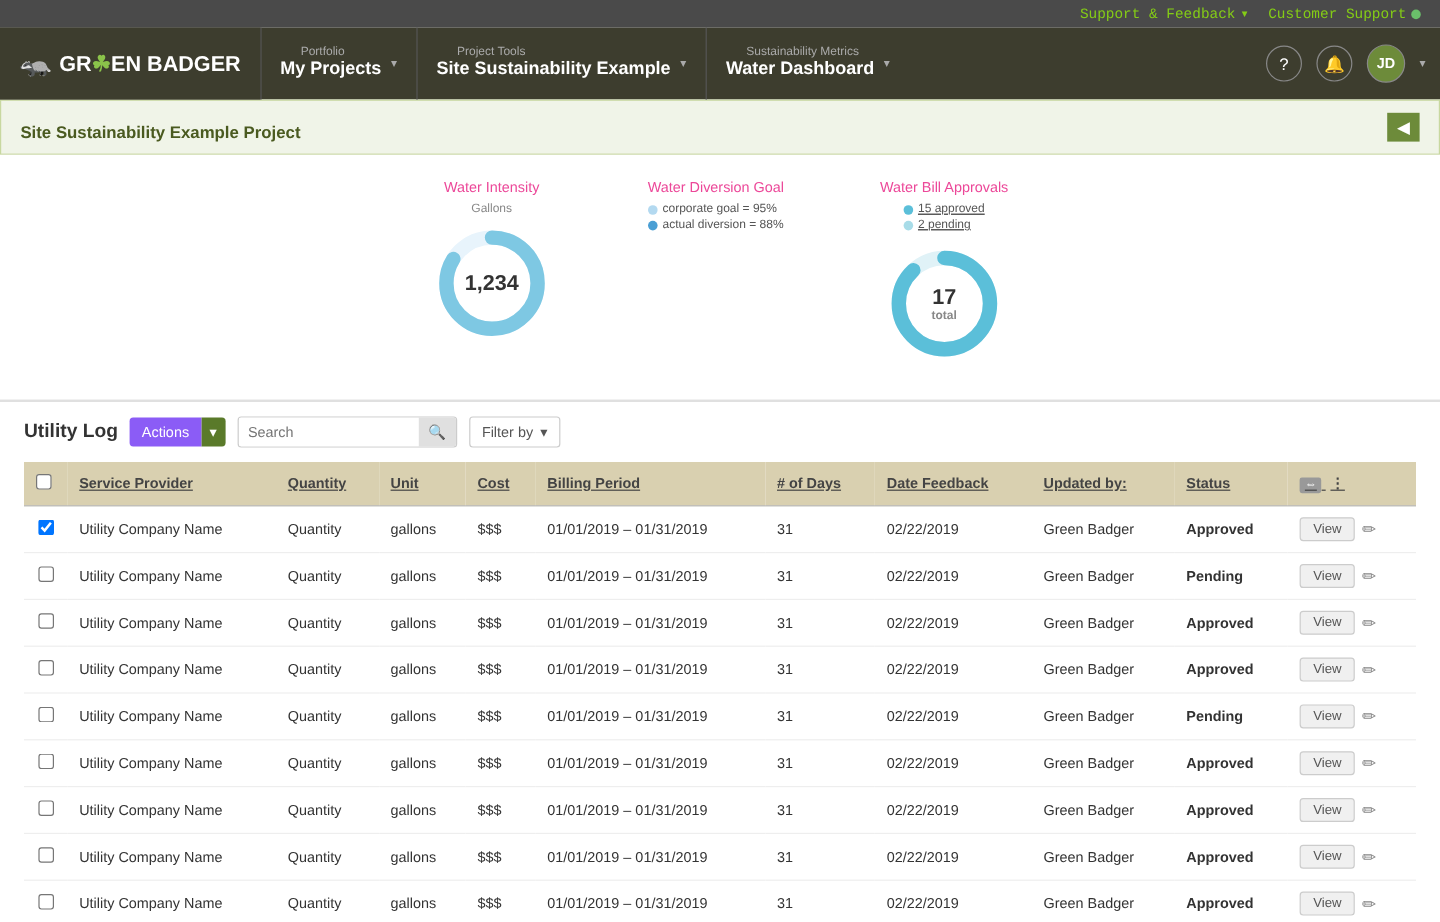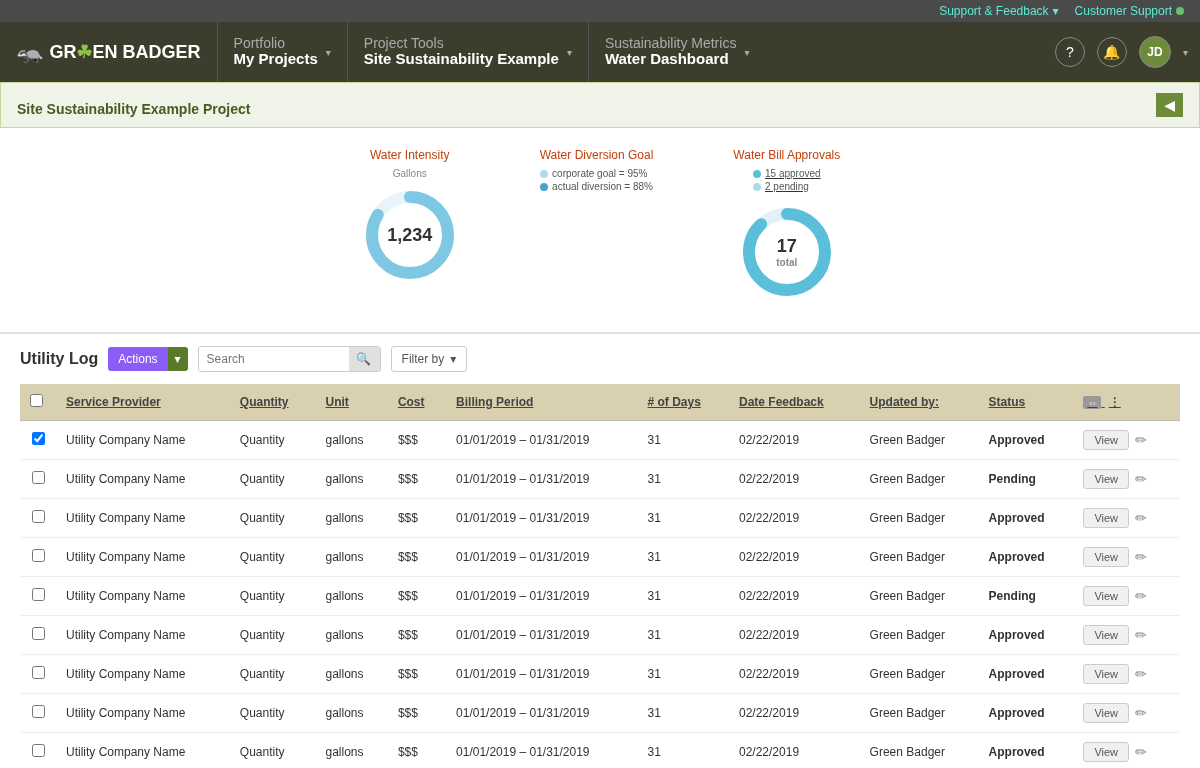--- a/index.html
+++ b/index.html
@@ -1,26 +1,27 @@
 <!DOCTYPE html>
 <html><head>
   <meta charset="utf-8">
   <style>
     * { box-sizing: border-box; margin: 0; padding: 0; }
     body { font-family: Arial, sans-serif; font-size: 13px; background: #f5f5f5; color: #333; }
 
     
     .top-bar {
       background: #4a4a4a;
-      color: #5eead4;
+      color: #84cc16;
       font-size: 12px;
       padding: 4px 16px;
       display: flex;
       justify-content: flex-end;
       gap: 16px;
+      font-family: Liberation Mono, monospace;
     }
     .top-bar .support { display: flex; align-items: center; gap: 4px; }
     .top-bar .customer { display: flex; align-items: center; gap: 4px; }
     .top-bar-dot { width: 8px; height: 8px; background: #6abf6a; border-radius: 50%; display: inline-block; }
 
     
     .nav-bar {
       background: #3d3d2e;
       display: flex;
       align-items: stretch;
@@ -49,23 +50,24 @@
       display: flex;
       align-items: center;
       padding: 0 16px;
       border-left: 1px solid #555;
       cursor: pointer;
       color: white;
       gap: 8px;
       position: relative;
     }
     .nav-section .label-small {
-      font-size: 14px;
+      font-size: 10px;
       color: #aaa;
       line-height: 1;
+      margin-left: 17px;
     }
     .nav-section .label-big {
       font-size: 15px;
       font-weight: bold;
       line-height: 1.2;
     }
     .nav-section .chevron { color: #aaa; font-size: 10px; }
     .nav-right {
       margin-left: auto;
       display: flex;
@@ -120,21 +122,21 @@
       align-items: flex-start;
     }
     .metric-card {
       display: flex;
       flex-direction: column;
       align-items: center;
       gap: 6px;
     }
     .metric-title {
       font-size: 12px;
-      color: #c2410c;
+      color: #ec4899;
       text-align: right;
     }
     .metric-subtitle {
       font-size: 10px;
       color: #888;
       text-align: center;
     }
     .legend-item {
       display: flex;
       align-items: center;

